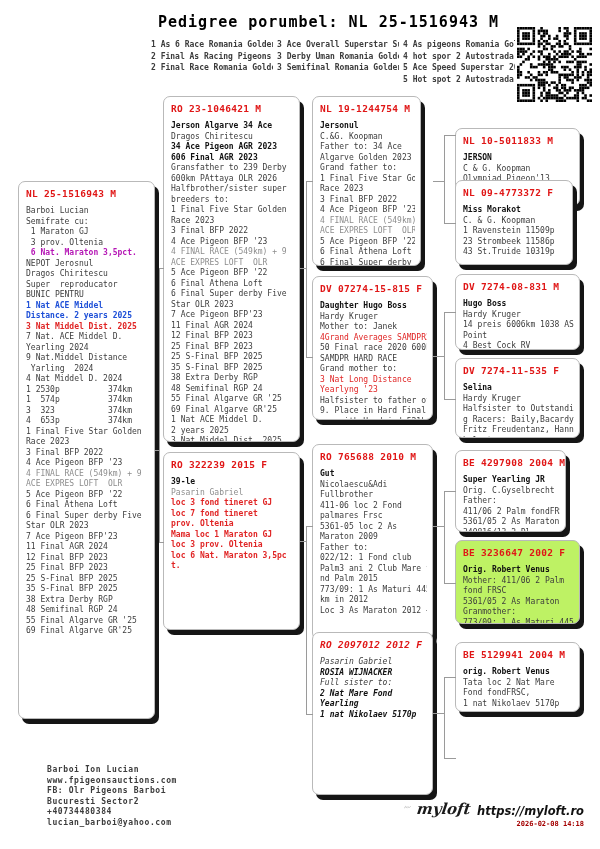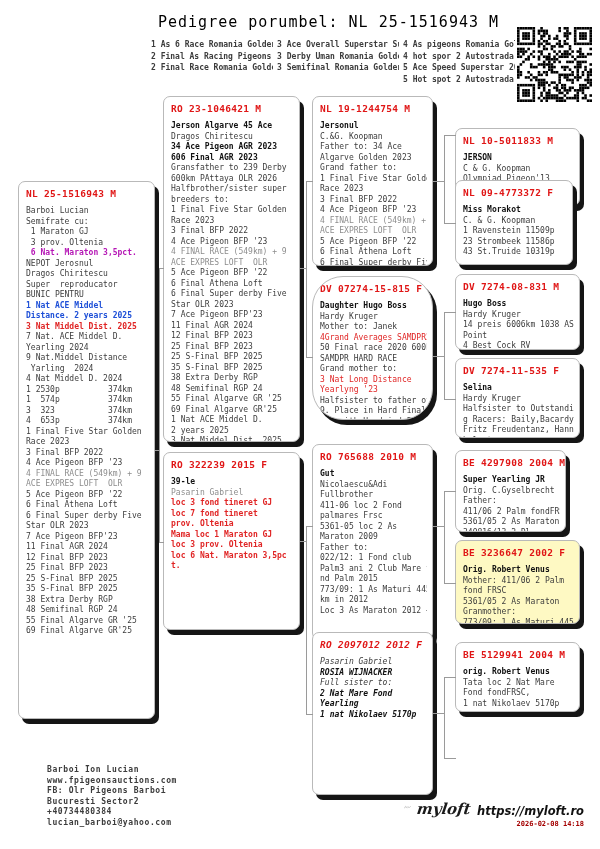--- a/index.html
+++ b/index.html
@@ -1,27 +1,27 @@
 <!DOCTYPE html>
 <html><head>
 <meta charset="utf-8">
 <style>
   html,body{margin:0;padding:0;background:#ffffff;}
   .page{position:relative;width:600px;height:849px;background:#ffffff;overflow:hidden;
         font-family:"DejaVu Sans Mono","Liberation Mono",monospace;}
-  .page-title{position:absolute;left:158px;top:13px;font-size:15px;font-weight:normal;
+  .page-title{position:absolute;left:158px;top:13px;font-size:15px;font-weight:bold;
               letter-spacing:1px;color:#000;white-space:pre;text-align:center;}
   .ach-col{position:absolute;top:40px;font-size:6.8px;line-height:9px;font-weight:bold;
            color:#222;}
   .ach-col div{margin-bottom:1px;}
   .qr{position:absolute;left:517px;top:27px;width:75px;height:75px;}
   .box{position:absolute;background:#fff;border:1px solid #b9b9b9;border-radius:7px;
        box-shadow:4px 5px 0 0 #151515;padding:6px 5px 4px 7px;box-sizing:border-box;
        overflow:hidden;}
-  .box.gray{background:#fef9c3;}
+  .box.gray{background:#bef264;}
   .box-title{font-size:9.5px;font-weight:bold;color:#e01616;white-space:pre;
              margin-bottom:7px;letter-spacing:0.3px;}
   .ln{font-size:8px;line-height:10.5px;color:#3c3c3c;white-space:pre;overflow:hidden;}
   .ln.b{font-weight:bold;color:#111;}
   .ln.r{color:#e02525;}
   .ln.rb{color:#e02525;font-weight:bold;}
   .ln.bl{color:#1d4fd7;font-weight:bold;}
   .ln.m{color:#b517b5;font-weight:bold;}
   .ln.g{color:#8d8d8d;}
   .bracket{position:absolute;border-left:1px solid #9a9a9a;border-top:1px solid #9a9a9a;
@@ -508,21 +508,21 @@
         <div class="ln">38 Extra Derby RGP</div>
         <div class="ln">48 Semifinal RGP 24</div>
         <div class="ln">55 Final Algarve GR '25</div>
         <div class="ln">69 Final Algarve GR'25</div>
       </div>
   </div>
 
   <div class="box" style="left:163px;top:96px;width:137px;height:346px;">
     <div class="box-title">RO 23-1046421 M</div>
     <div>
-        <div class="ln b">Jerson Algarve 45 Ace</div>
+        <div class="ln b">Jerson Algarve 34 Ace</div>
         <div class="ln">Dragos Chiritescu</div>
         <div class="ln b">34 Ace Pigeon AGR 2023</div>
         <div class="ln b">606 Final AGR 2023</div>
         <div class="ln">Gransfather to 239 Derby</div>
         <div class="ln">600km PAttaya OLR 2026</div>
         <div class="ln">Halfbrother/sister super</div>
         <div class="ln">breeders to:</div>
         <div class="ln">1 Final Five Star Golden</div>
         <div class="ln">Race 2023</div>
         <div class="ln">3 Final BFP 2022</div>
@@ -556,40 +556,40 @@
         <div class="ln rb">loc 3 fond tineret GJ</div>
         <div class="ln rb">loc 7 fond tineret</div>
         <div class="ln rb">prov. Oltenia</div>
         <div class="ln rb">Mama loc 1 Maraton GJ</div>
         <div class="ln rb">loc 3 prov. Oltenia</div>
         <div class="ln rb">loc 6 Nat. Maraton 3,5pc</div>
         <div class="ln rb">t.</div>
       </div>
   </div>
 
-  <div class="box" style="left:312px;top:96px;width:121px;height:170px;">
+  <div class="box" style="left:312px;top:96px;width:109px;height:170px;">
     <div class="box-title">NL 19-1244754 M</div>
     <div>
         <div class="ln b">Jersonul</div>
         <div class="ln">C.&amp;G. Koopman</div>
         <div class="ln">Father to: 34 Ace</div>
         <div class="ln">Algarve Golden 2023</div>
         <div class="ln">Grand father to:</div>
         <div class="ln">1 Final Five Star Golden</div>
         <div class="ln">Race 2023</div>
         <div class="ln">3 Final BFP 2022</div>
         <div class="ln">4 Ace Pigeon BFP '23</div>
         <div class="ln g">4 FINAL RACE (549km) + 9</div>
         <div class="ln g">ACE EXPRES LOFT  OLR</div>
         <div class="ln">5 Ace Pigeon BFP '22</div>
         <div class="ln">6 Final Athena Loft</div>
         <div class="ln">6 Final Super derby Five</div>
       </div>
   </div>
-  <div class="box" style="left:312px;top:276px;width:121px;height:144px;border-radius:31px;">
+  <div class="box" style="left:312px;top:276px;width:121px;height:144px;">
     <div class="box-title">DV 07274-15-815 F</div>
     <div>
         <div class="ln b">Daughter Hugo Boss</div>
         <div class="ln">Hardy Kruger</div>
         <div class="ln">Mother to: Janek</div>
         <div class="ln r">4Grand Averages SAMDPR20</div>
         <div class="ln">50 Final race 2020 600km</div>
         <div class="ln">SAMDPR HARD RACE</div>
         <div class="ln">Grand mother to:</div>
         <div class="ln r">3 Nat Long Distance</div>

